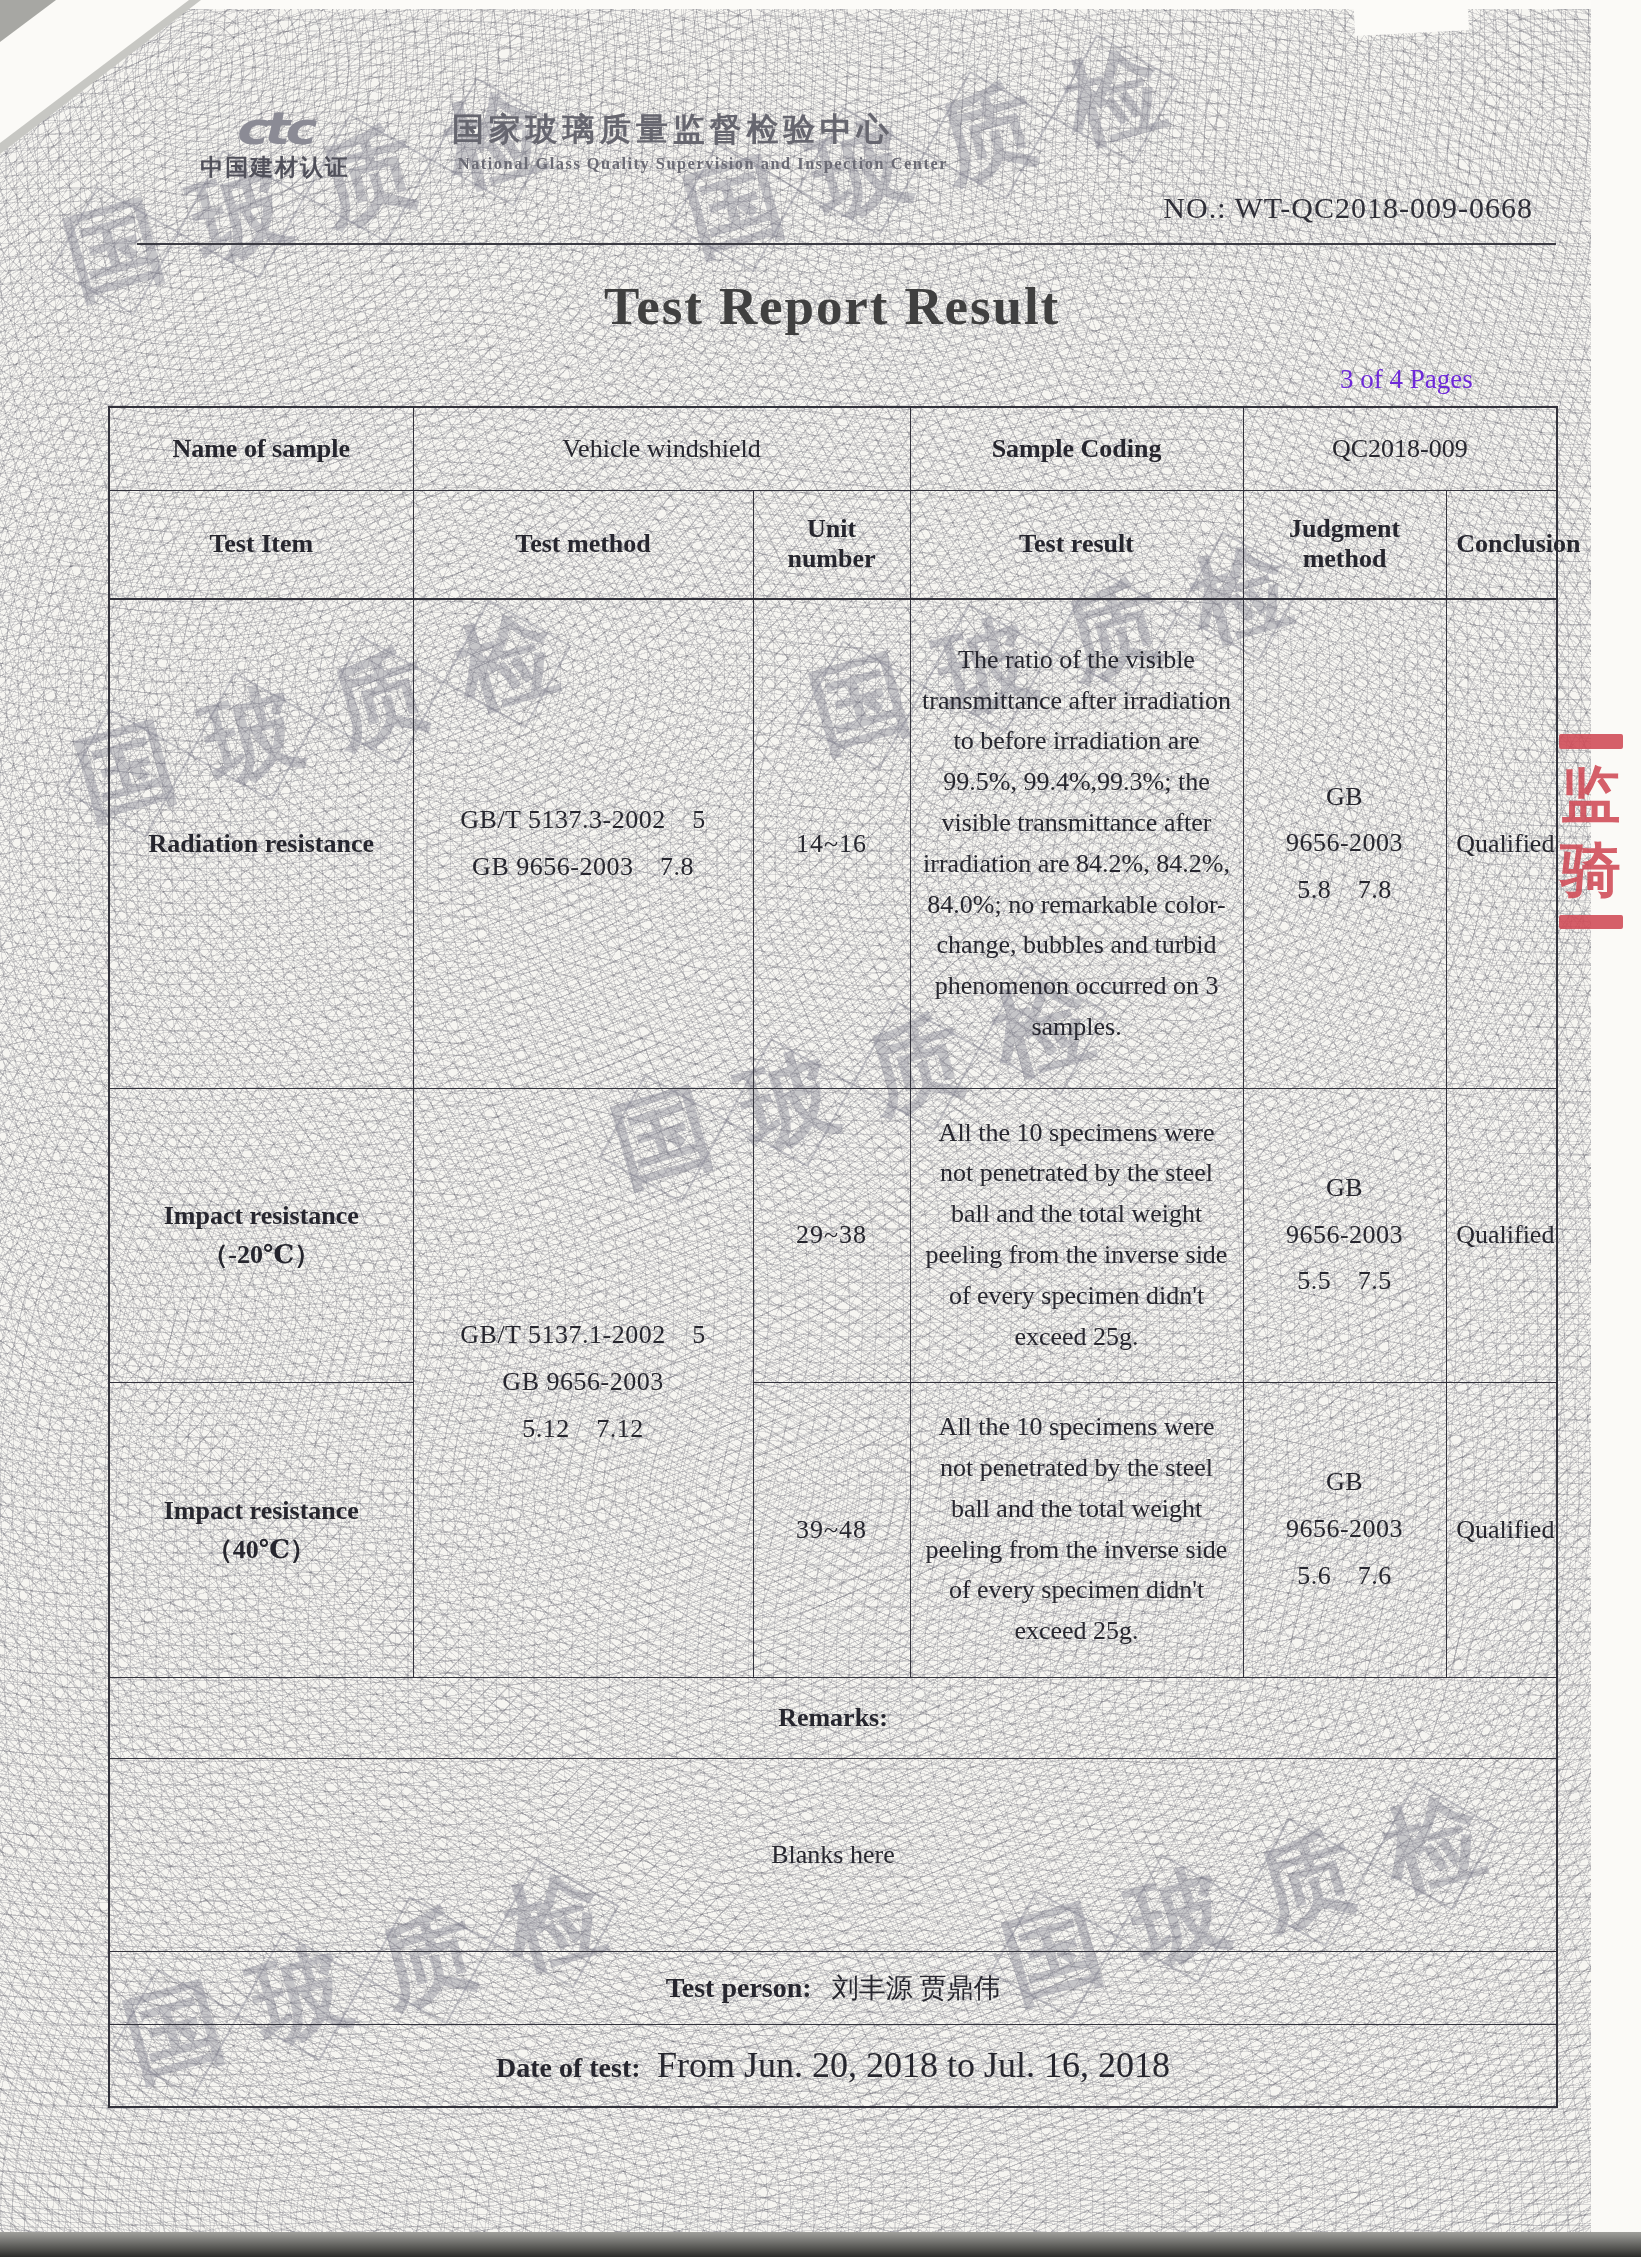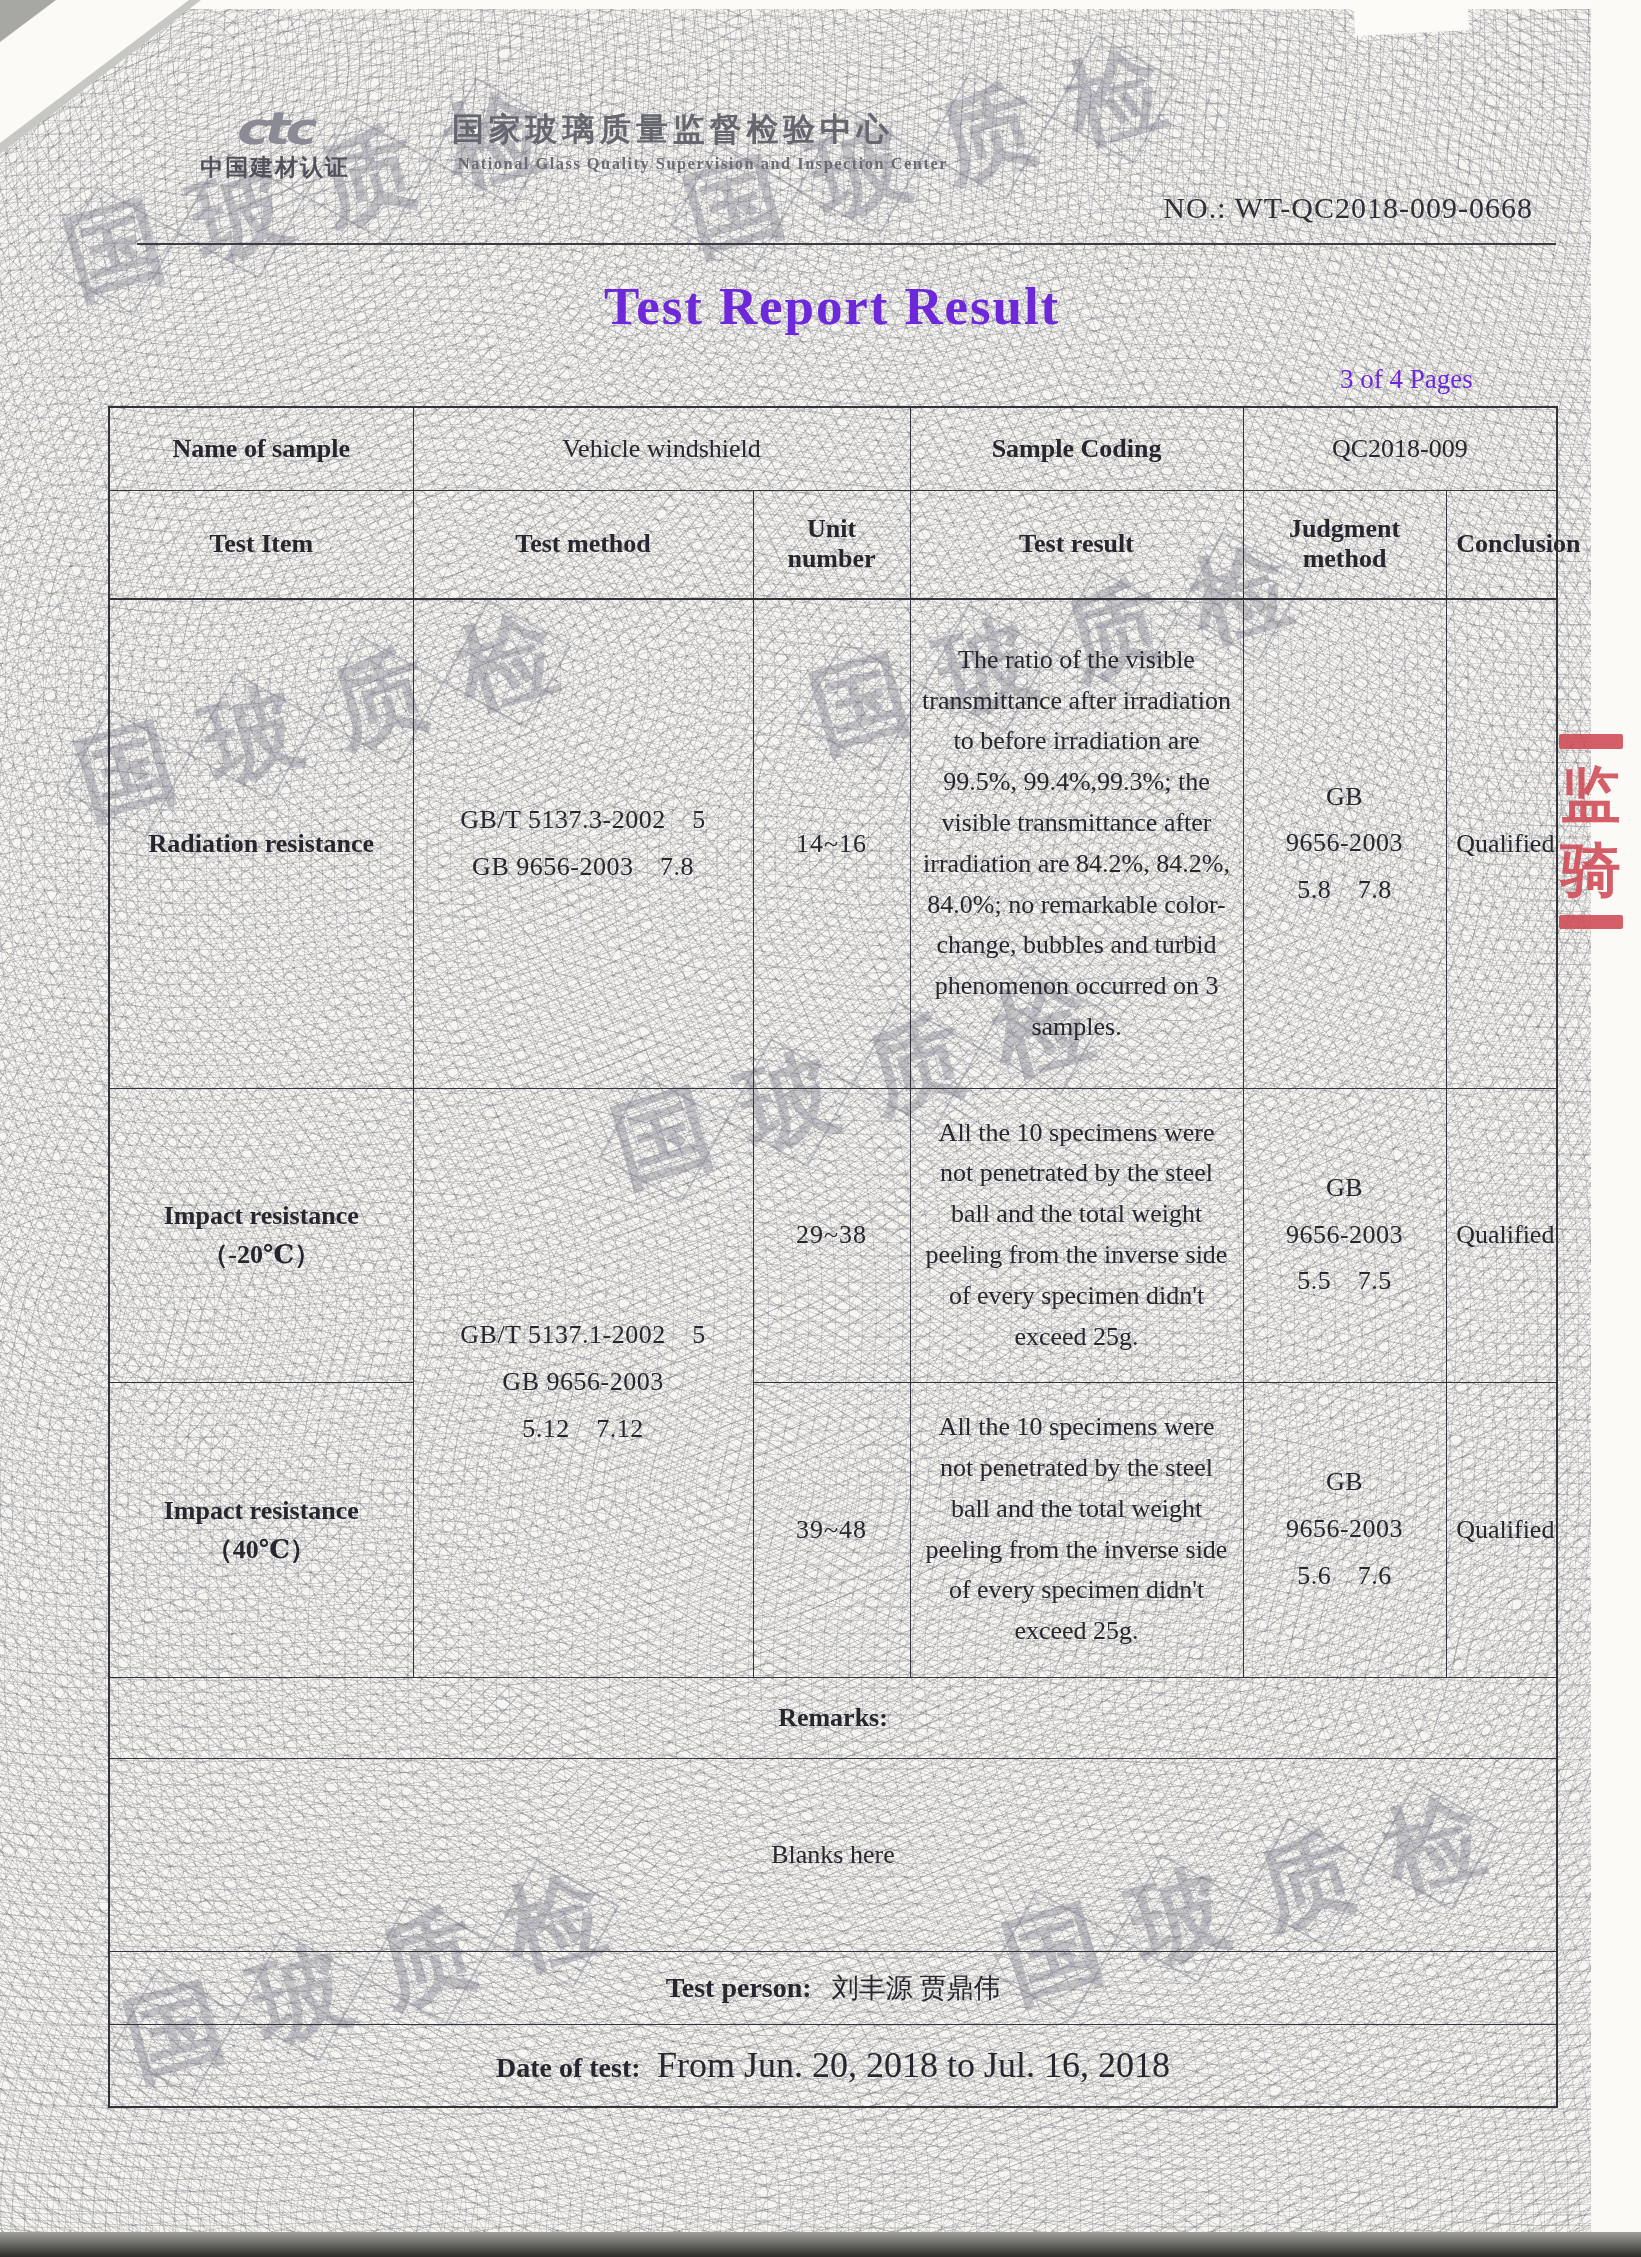--- a/index.html
+++ b/index.html
@@ -51,21 +51,21 @@
     font-size:23px;color:#50505a;letter-spacing:1.9px;margin-top:-1.9px;}
   .org{position:absolute;left:452px;top:108px;z-index:3;}
   .org-cn{font-family:"DejaVu Sans",sans-serif;font-weight:bold;font-size:32px;
     color:#66666f;letter-spacing:4.8px;display:block;}
   .org-en{display:block;font-family:"Liberation Serif",serif;font-weight:bold;font-size:16.4px;
     color:#6a6a74;letter-spacing:1.5px;margin-top:1.9px;padding-left:5.8px;}
   .report-no{position:absolute;right:108px;top:191px;font-size:30px;letter-spacing:1px;
     color:#2e2e37;z-index:3;}
   .header-rule{position:absolute;left:137px;right:85px;top:243px;border-top:2.9px solid #3a3a42;z-index:3;}
   .doc-title{position:absolute;left:108px;width:1448px;top:276px;text-align:center;
-    font-size:53px;font-weight:bold;letter-spacing:1.9px;color:#6d28d9;z-index:3;}
+    font-size:53px;font-weight:bold;letter-spacing:1.9px;color:#404040;z-index:3;}
   .pages{position:absolute;left:1340px;top:364px;font-size:27px;color:#6d28d9;z-index:3;}
   
   table.report{position:absolute;left:108px;top:406px;width:1448px;z-index:3;
     border-collapse:collapse;table-layout:fixed;background:transparent;}
   table.report,table.report td{border:1.9px solid #31313a;}
   table.report{border-width:2.9px;border-radius:25px;}
   table.report td{text-align:center;vertical-align:middle;padding:3.9px 9.7px;font-size:26px;color:#26262e;}
   tr.r-head td{border-bottom-width:2.9px;}
   td.th{font-weight:bold;font-size:27px;}
   td.item-cell{font-weight:bold;font-size:28px;white-space:pre-line;line-height:1.5;}

